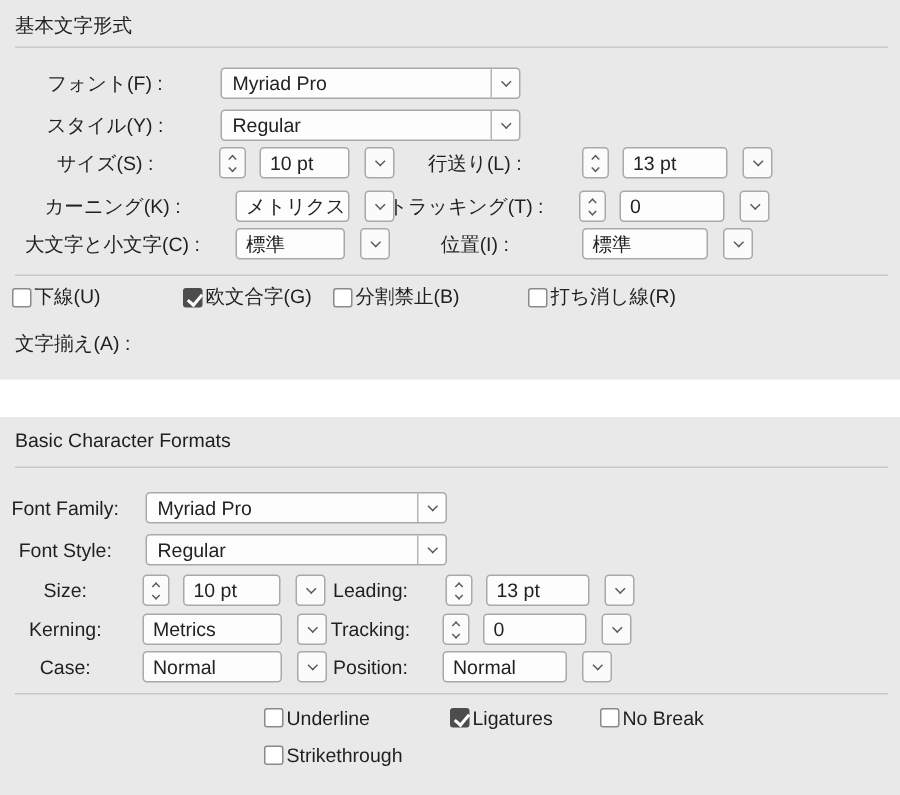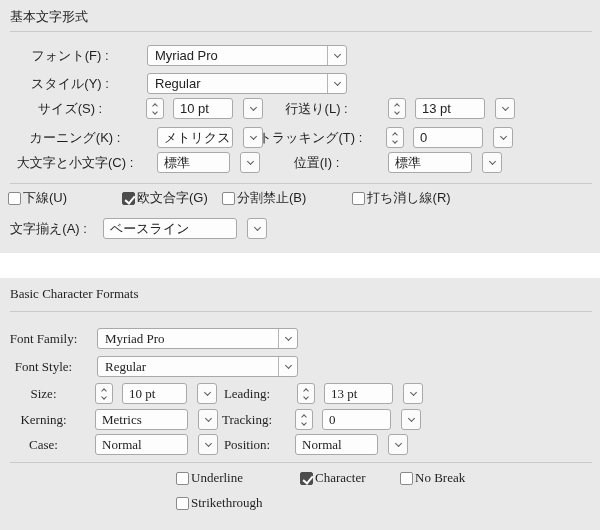--- a/index.html
+++ b/index.html
@@ -4,21 +4,21 @@
 <style>
   * { box-sizing: border-box; }
   html, body { margin:0; padding:0; }
   body {
     width:600px; height:530px; background:#ffffff; position:relative;
     font-family:"Liberation Sans","DejaVu Sans",sans-serif;
     font-size:13px; color:#222; overflow:hidden;
   }
   .panel { position:absolute; left:0; width:600px; background:#e9e9e9;padding-left:36px; }
   #jp-panel { top:0; height:253px; }
-  #en-panel { top:278px; height:252px;font-family:Liberation Serif, serif; }
+  #en-panel { top:278px; height:252px; }
   .panel-title { position:absolute; left:10px; color:#1e1e1e; }
   .sep { position:absolute; left:10px; right:8px; height:1px; background:#c9c9c9; }
   .row { position:absolute; left:0; width:600px; height:21px; }
   .lbl { position:absolute; top:0; height:21px; line-height:21px; text-align:center; color:#1f1f1f; white-space:nowrap; }
   .ctl { position:absolute; top:0; height:21px; display:flex; align-items:stretch;gap:8px; }
   
   .combo { background:#fdfdfd; border:1px solid #a9a9a9; border-radius:3px; }
   .combo .val { flex:1; padding:0 7px; line-height:19px; white-space:nowrap; overflow:hidden; }
   .combo .aseg { width:19px; border-left:1px solid #b5b5b5; display:flex; align-items:center; justify-content:center; }
   
@@ -146,26 +146,20 @@
       <span class="cbl">分割禁止(B)</span>
     </div>
     <div class="cbitem" style="left:352px">
       <span class="cb"></span>
       <span class="cbl">打ち消し線(R)</span>
     </div>
   </div>
 
   <div class="row" style="top:218px">
     <span class="lbl" style="left:0;width:97px">文字揃え(A) :</span>
-    <div class="ctl" style="left:103px;width:164px">
-      <div class="dfield">ベースライン</div>
-      <div class="dbtn">
-          <span class="chev down"></span>
-        </div>
-    </div>
   </div>
 </div>
 
 <div class="panel" id="en-panel">
   <div class="panel-title" style="top:8px">Basic Character Formats</div>
   <div class="sep" style="top:33px"></div>
 
   <div class="row" style="top:50px">
     <span class="lbl" style="left:0;width:87px">Font Family:</span>
     <div class="ctl combo" style="left:97px;width:201px">
@@ -251,21 +245,21 @@
 
   <div class="sep" style="top:184px"></div>
 
   <div class="cbrow" style="top:192px">
     <div class="cbitem" style="left:176px">
       <span class="cb"></span>
       <span class="cbl">Underline</span>
     </div>
     <div class="cbitem" style="left:300px">
       <span class="cb checked"></span>
-      <span class="cbl">Character</span>
+      <span class="cbl">Ligatures</span>
     </div>
     <div class="cbitem" style="left:400px">
       <span class="cb"></span>
       <span class="cbl">No Break</span>
     </div>
   </div>
 
   <div class="cbrow" style="top:217px">
     <div class="cbitem" style="left:176px">
       <span class="cb"></span>

